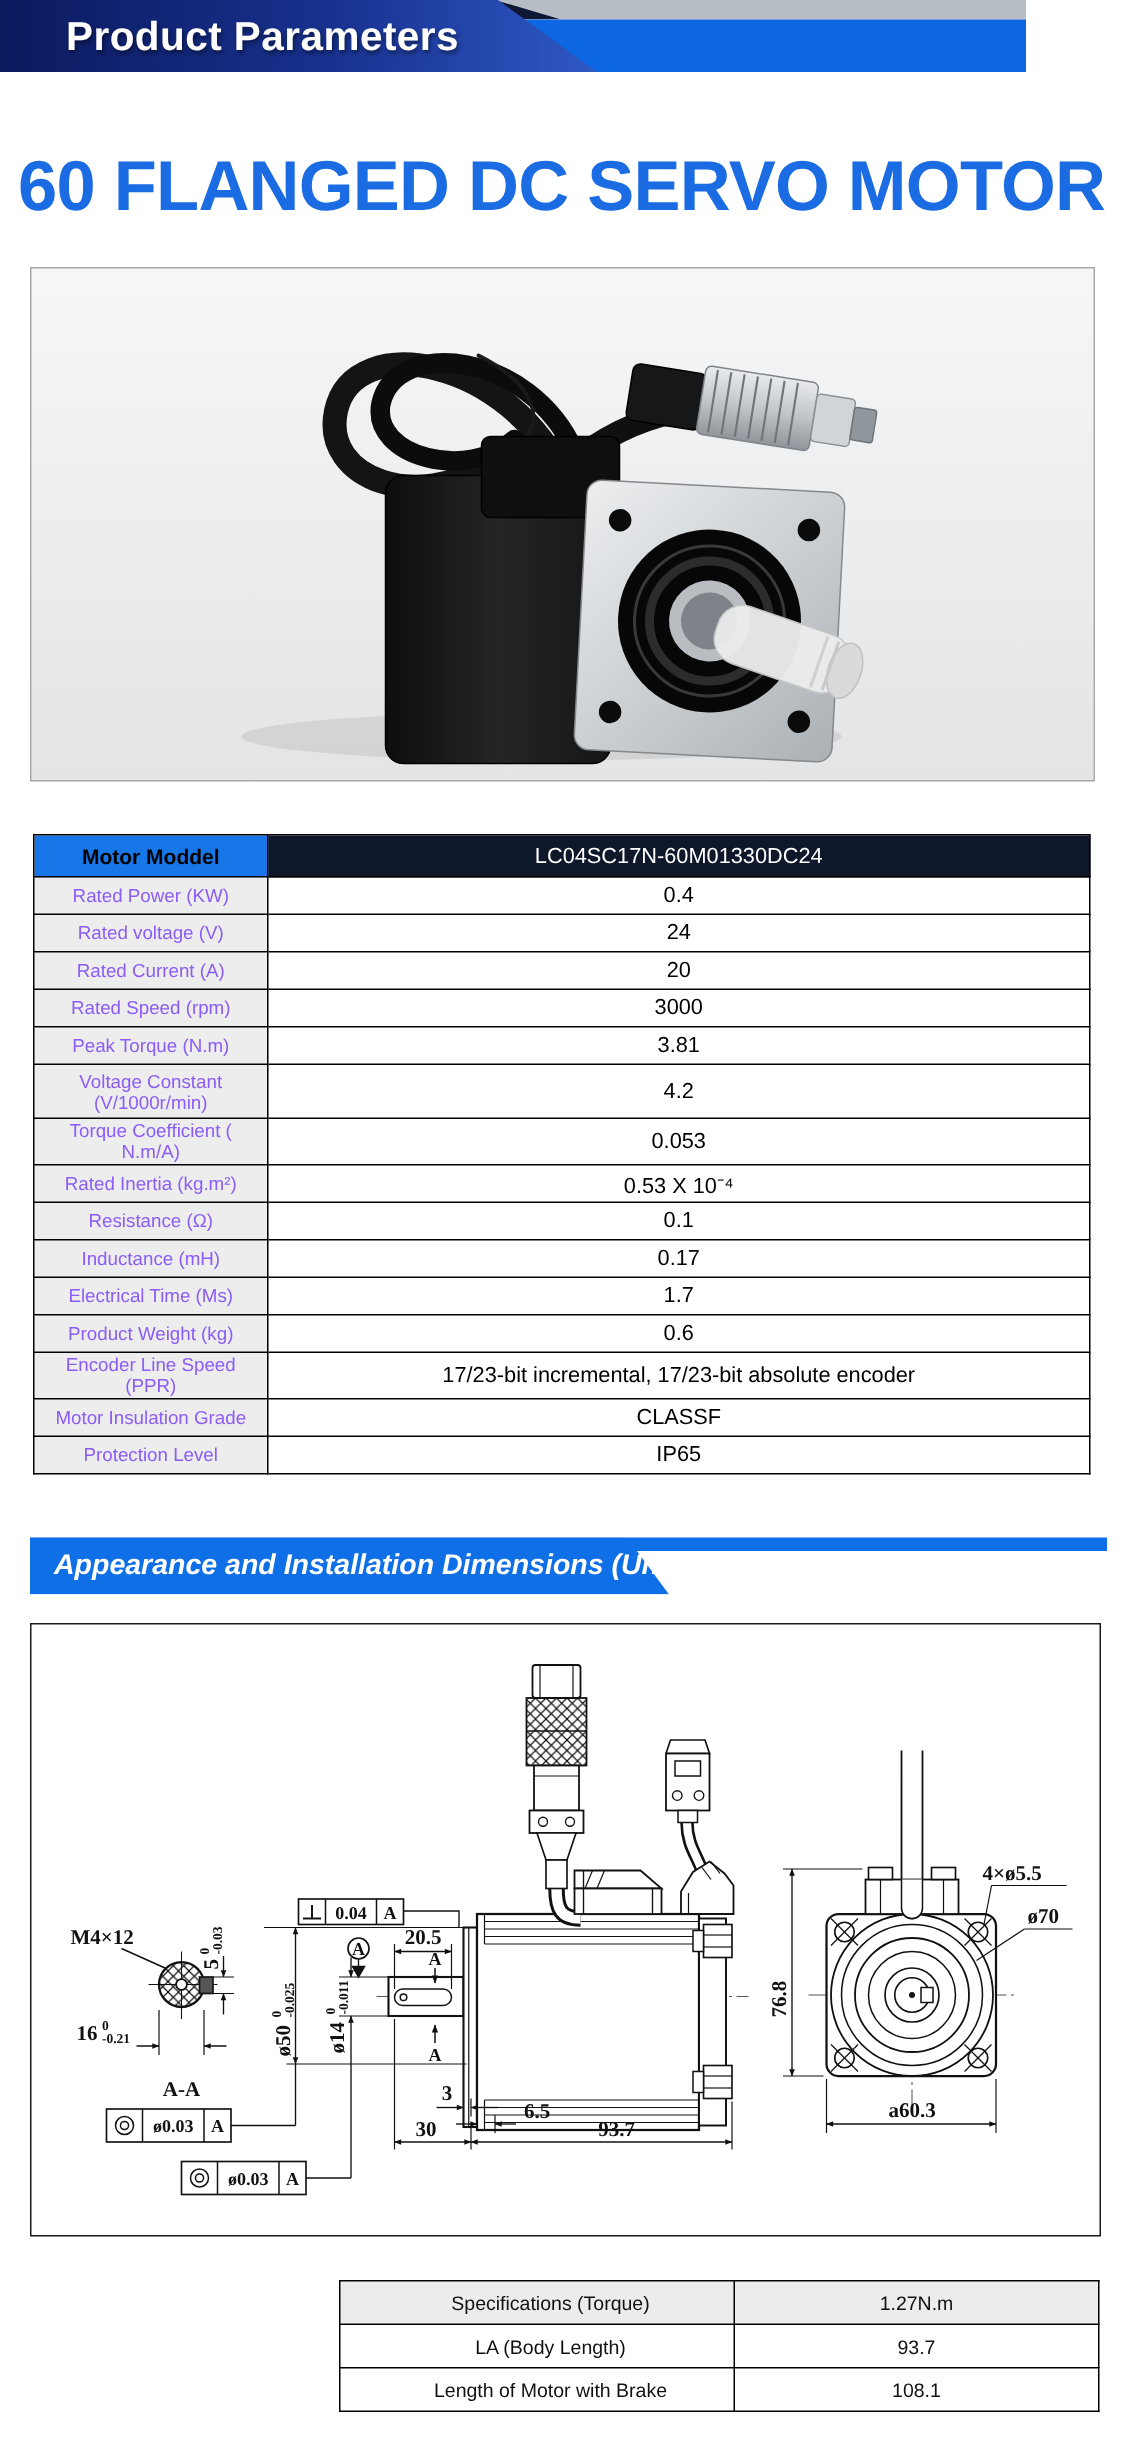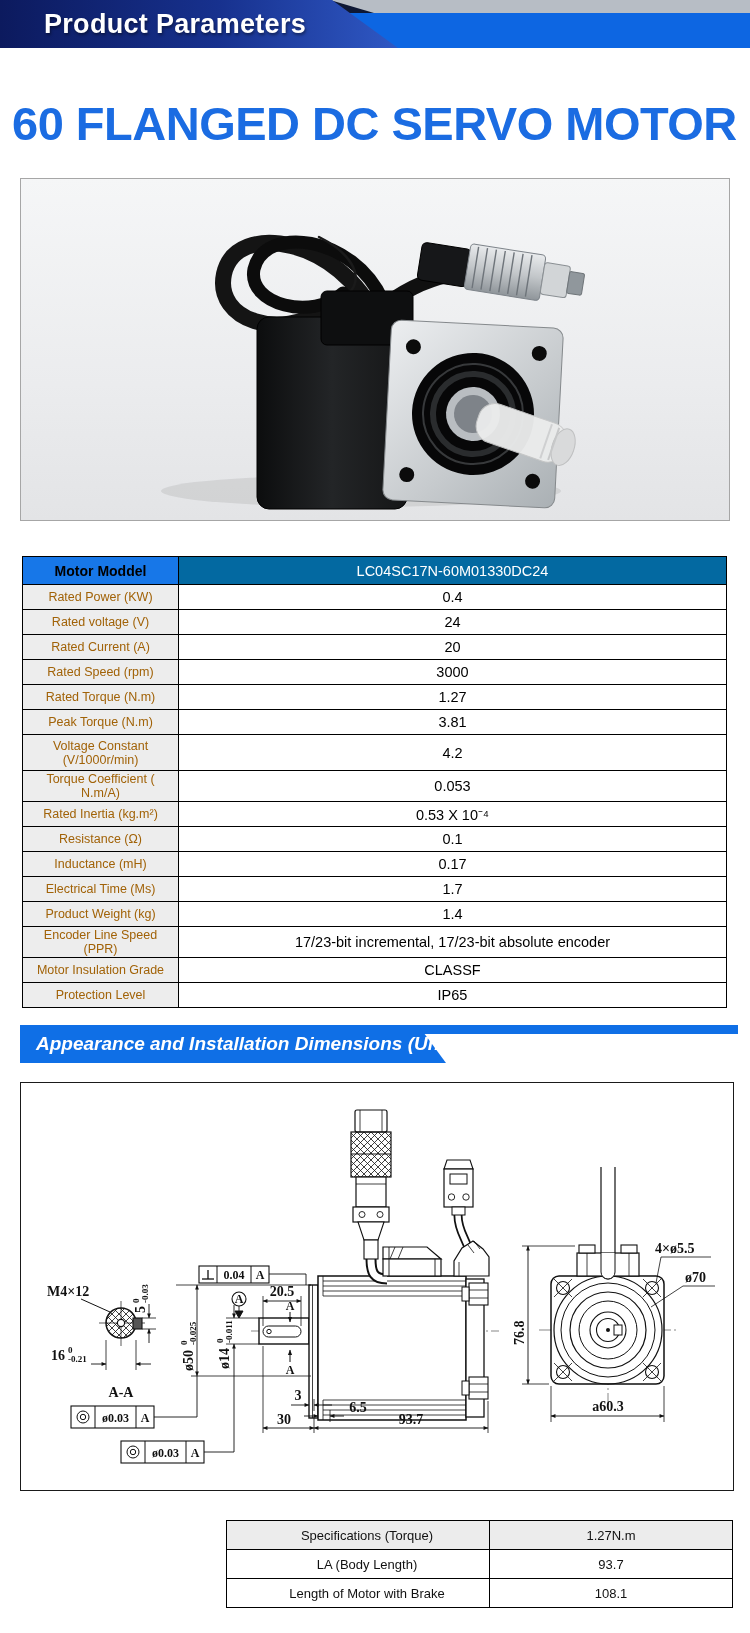--- a/index.html
+++ b/index.html
@@ -1,19 +1,19 @@
 <!DOCTYPE html>
 <html><head>
 <meta charset="utf-8">
 <style>
   html,body{margin:0;padding:0;background:#fff;}
   body{width:750px;height:1633px;position:relative;font-family:"Liberation Sans",sans-serif;overflow:hidden;}
 
   
-  .banner{position:absolute;top:0;left:0;width:750px;height:48px;}
+  .banner{position:absolute;top:0;left:0;width:684px;height:48px;}
   .banner .gray{position:absolute;left:318px;right:0;top:0;height:13px;background:#b7bdc5;}
   .banner .blue{position:absolute;left:318px;right:0;top:13px;height:35px;background:#0d66e2;}
   .banner .wedge{position:absolute;left:330px;top:0;width:44px;height:13px;background:#0e1834;
     clip-path:polygon(0 0,100% 100%,0 100%);}
   .banner .navy{position:absolute;left:0;top:0;width:398px;height:48px;
     background:linear-gradient(90deg,#0c1a5e 0%,#17318e 55%,#2f58c4 100%);
     clip-path:polygon(0 0,332px 0,398px 100%,0 100%);}
   .banner .btitle{position:absolute;left:44px;top:0;line-height:48px;font-size:27px;font-weight:bold;
     color:#fff;letter-spacing:.3px;text-shadow:1px 2px 3px rgba(0,0,0,.45);}
 
@@ -23,26 +23,26 @@
 
   
   .photo{position:absolute;top:178px;left:20px;width:708px;height:341px;border:1px solid #a6a6a6;
     background:linear-gradient(180deg,#f5f6f7 0%,#ebecee 60%,#e3e4e6 100%);}
   .photo svg{position:absolute;inset:0;}
 
   
   .spec{position:absolute;top:556px;left:22px;width:705px;}
   .spec table{border-collapse:collapse;width:100%;table-layout:fixed;}
   .spec td{border:1px solid #000;text-align:center;vertical-align:middle;padding:1px 4px;}
-  .spec .lbl{width:147px;background:#ededed;font-size:12.5px;color:#a16207;white-space:pre-line;}
+  .spec .lbl{width:147px;background:#ededed;font-size:12.5px;color:#8b5cf6;white-space:pre-line;}
   .spec .val{font-size:14.5px;color:#000;}
   .spec tr{height:25px;}
   .spec tr.hdr{height:28px;}
   .spec tr.tall{height:36px;}
-  .spec tr.hdr td{background:#0369a1;color:#fff;border-color:#000;}
+  .spec tr.hdr td{background:#0f172a;color:#fff;border-color:#000;}
   .spec tr.hdr .lbl{background:#1777e8;color:#000000;font-size:14px;font-weight:600;}
   .spec tr.hdr .val{font-size:14.5px;}
 
   
   .sec2{position:absolute;top:1025px;left:20px;width:718px;height:38px;font-style:italic;}
   .sec2 .thin{position:absolute;top:0;left:0;right:0;height:9px;background:#0f6fe6;}
   .sec2 .block{position:absolute;top:0;left:0;width:426px;height:38px;background:#0f6fe6;
     clip-path:polygon(0 0,398px 0,426px 100%,0 100%);}
   .sec2 .stitle{position:absolute;left:16px;top:0;line-height:38px;font-size:19px;font-weight:bold;color:#fff;}
 
@@ -158,24 +158,20 @@
         </tr>
     <tr>
           <td class="lbl">Rated Current (A)</td>
           <td class="val">20</td>
         </tr>
     <tr>
           <td class="lbl">Rated Speed (rpm)</td>
           <td class="val">3000</td>
         </tr>
     <tr>
-          <td class="lbl">Rated Torque (N.m)</td>
-          <td class="val">1.27</td>
-        </tr>
-    <tr>
           <td class="lbl">Peak Torque (N.m)</td>
           <td class="val">3.81</td>
         </tr>
     <tr class="tall">
           <td class="lbl">Voltage Constant
 (V/1000r/min)</td>
           <td class="val">4.2</td>
         </tr>
     <tr>
           <td class="lbl">Torque Coefficient ( N.m/A)</td>
@@ -192,21 +188,21 @@
     <tr>
           <td class="lbl">Inductance (mH)</td>
           <td class="val">0.17</td>
         </tr>
     <tr>
           <td class="lbl">Electrical Time (Ms)</td>
           <td class="val">1.7</td>
         </tr>
     <tr>
           <td class="lbl">Product Weight (kg)</td>
-          <td class="val">1.4</td>
+          <td class="val">0.6</td>
         </tr>
     <tr>
           <td class="lbl">Encoder Line Speed (PPR)</td>
           <td class="val">17/23-bit incremental, 17/23-bit absolute encoder</td>
         </tr>
     <tr>
           <td class="lbl">Motor Insulation Grade</td>
           <td class="val">CLASSF</td>
         </tr>
     <tr>

